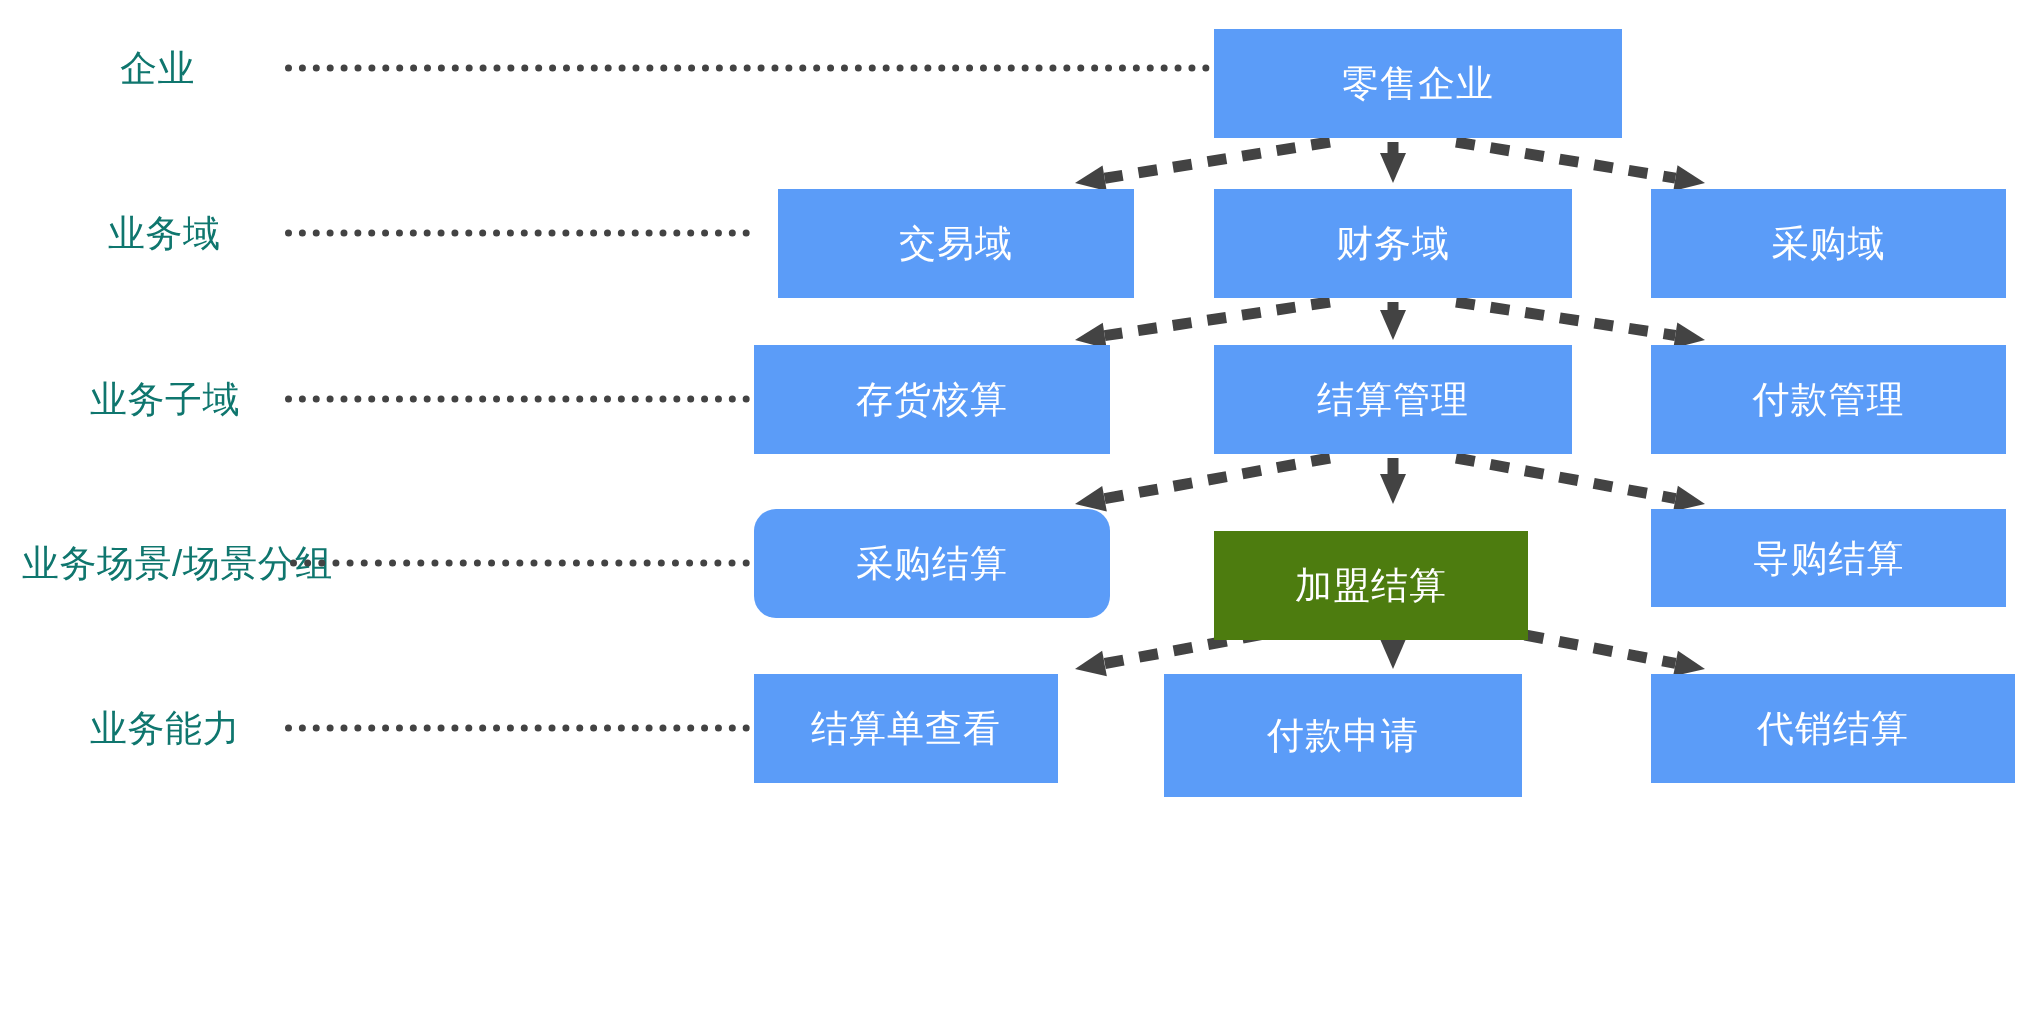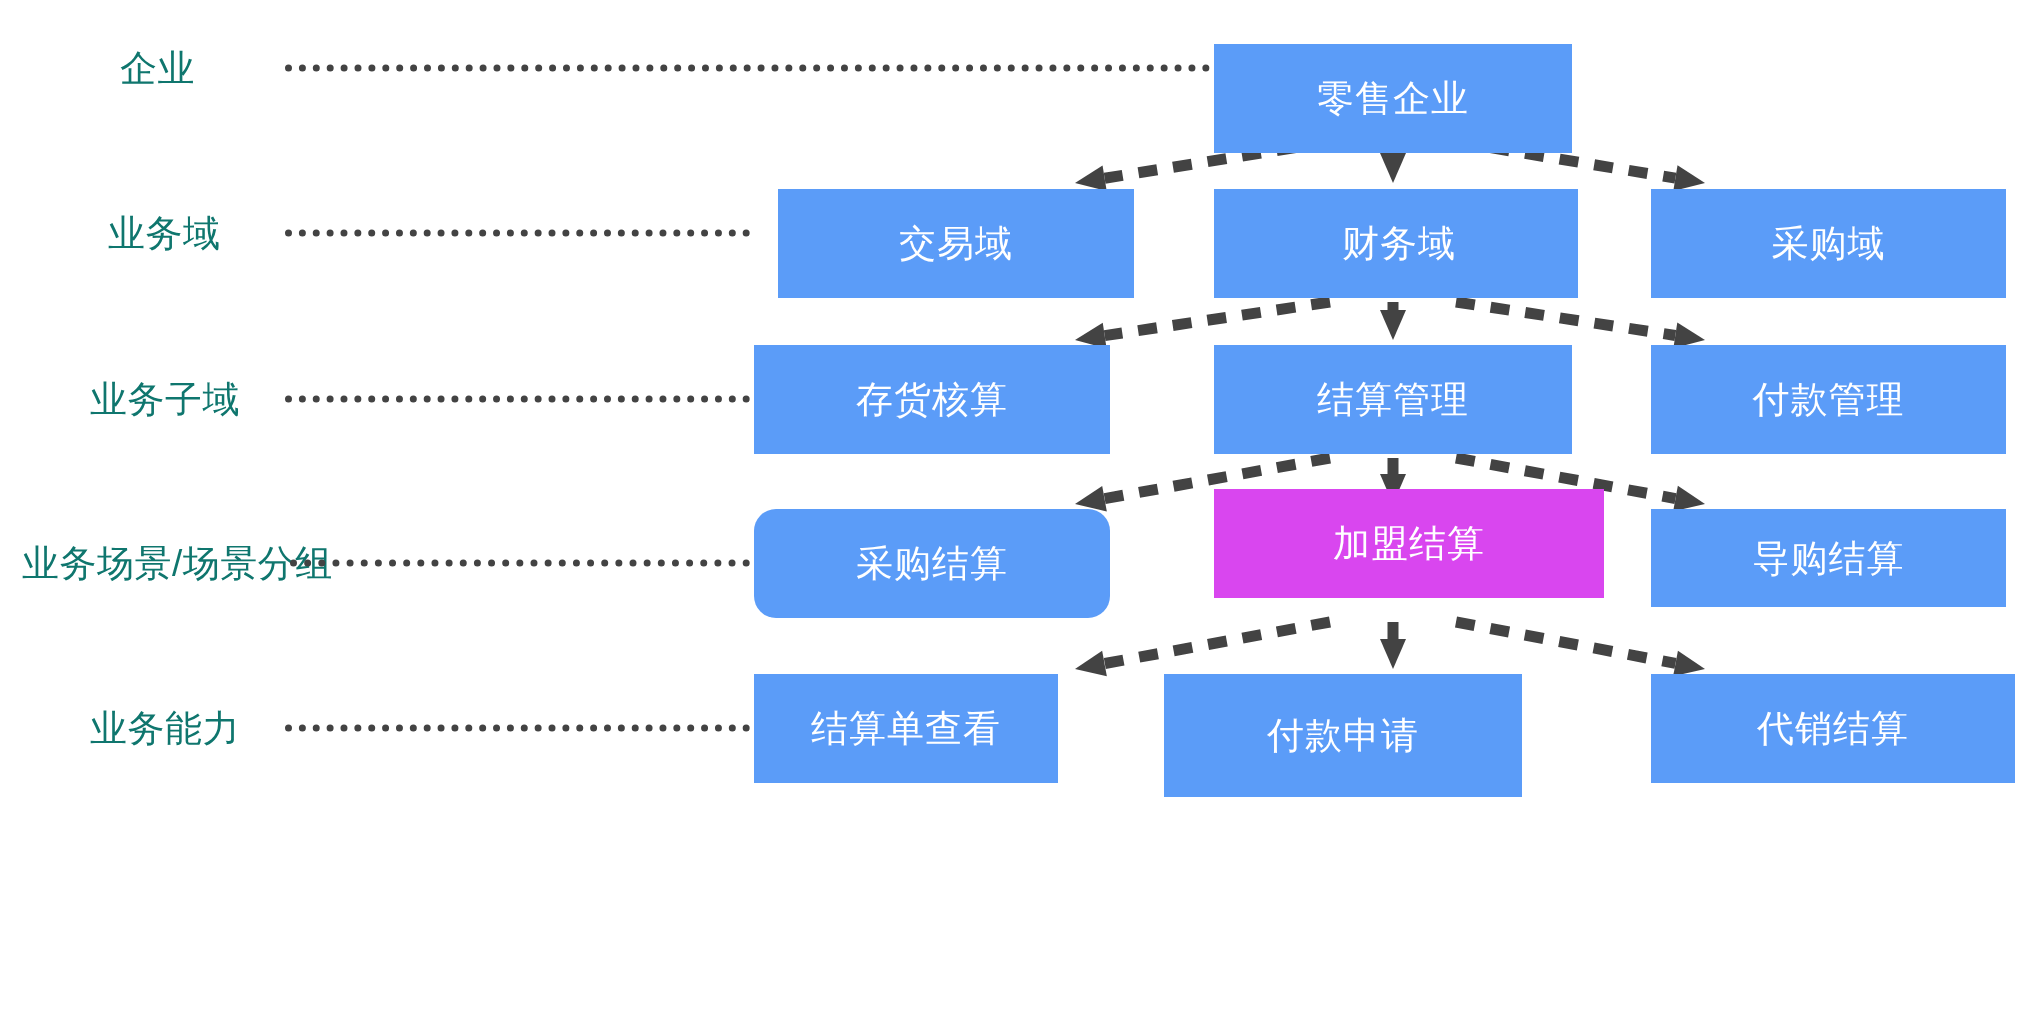--- a/index.html
+++ b/index.html
@@ -101,35 +101,35 @@
         <polygon points="1393,669 1380,639 1406,639" fill="#434343"></polygon>
       </g>
       <g>
         <line x1="1456" y1="622" x2="1675.520557449393" y2="663.4356072294036" stroke="#434343" stroke-width="11" stroke-dasharray="19 16" stroke-linecap="butt"></line>
         <polygon points="1705,669 1673.1093205821346,676.2100323346666 1677.9317943166513,650.6611821241405" fill="#434343"></polygon>
       </g>
     </svg>
   <div id="rows-layer">
       <div class="row-label" style="left: 120px; top: 68px;">企业</div>
       <div class="leader" style="left: 285px; top: 68px; width: 925px;"></div>
-      <div class="node" style="left: 1214px; top: 29px; width: 358px; height: 109px; background: rgb(91, 156, 248); margin-top: 15px;">零售企业</div>
+      <div class="node" style="left: 1214px; top: 29px; width: 408px; height: 109px; background: rgb(91, 156, 248);">零售企业</div>
       <div class="row-label" style="left: 108px; top: 233px; text-align: right;">业务域</div>
       <div class="leader" style="left: 285px; top: 233px; width: 465px;"></div>
       <div class="node" style="left: 754px; top: 189px; width: 356px; height: 109px; background: rgb(91, 156, 248); margin-left: 24px;">交易域</div>
-      <div class="node" style="left: 1214px; top: 189px; width: 358px; height: 109px; background: rgb(91, 156, 248); padding-left: 6px;">财务域</div>
+      <div class="node" style="left: 1214px; top: 189px; width: 358px; height: 109px; background: rgb(91, 156, 248);">财务域</div>
       <div class="node" style="left: 1651px; top: 189px; width: 355px; height: 109px; background: rgb(91, 156, 248);">采购域</div>
       <div class="row-label" style="left: 90px; top: 399px;">业务子域</div>
       <div class="leader" style="left: 285px; top: 399px; width: 465px;"></div>
       <div class="node" style="left: 754px; top: 345px; width: 356px; height: 109px; background: rgb(91, 156, 248);">存货核算</div>
       <div class="node" style="left: 1214px; top: 345px; width: 358px; height: 109px; background: rgb(91, 156, 248);">结算管理</div>
       <div class="node" style="left: 1651px; top: 345px; width: 355px; height: 109px; background: rgb(91, 156, 248);">付款管理</div>
       <div class="row-label" style="left: 22px; top: 563px;">业务场景/场景分组</div>
       <div class="leader" style="left: 290px; top: 563px; width: 460px;"></div>
       <div class="node" style="left: 754px; top: 509px; width: 356px; height: 109px; background: rgb(91, 156, 248); border-radius: 22px;">采购结算</div>
-      <div class="node" style="left: 1214px; top: 489px; width: 390px; height: 109px; background: #d946ef;">加盟结算</div>
+      <div class="node" style="left: 1214px; top: 531px; width: 314px; height: 109px; background: #4d7c0f;">加盟结算</div>
       <div class="node" style="left: 1651px; top: 509px; width: 355px; height: 98px; background: rgb(91, 156, 248);">导购结算</div>
       <div class="row-label" style="left: 90px; top: 728px;">业务能力</div>
       <div class="leader" style="left: 285px; top: 728px; width: 465px;"></div>
       <div class="node" style="left: 754px; top: 674px; width: 304px; height: 109px; background: rgb(91, 156, 248);">结算单查看</div>
       <div class="node" style="left: 1164px; top: 674px; width: 358px; height: 123px; background: rgb(91, 156, 248);">付款申请</div>
       <div class="node" style="left: 1651px; top: 674px; width: 364px; height: 109px; background: rgb(91, 156, 248);">代销结算</div>
     </div>
 </div>
 
 </body></html>

